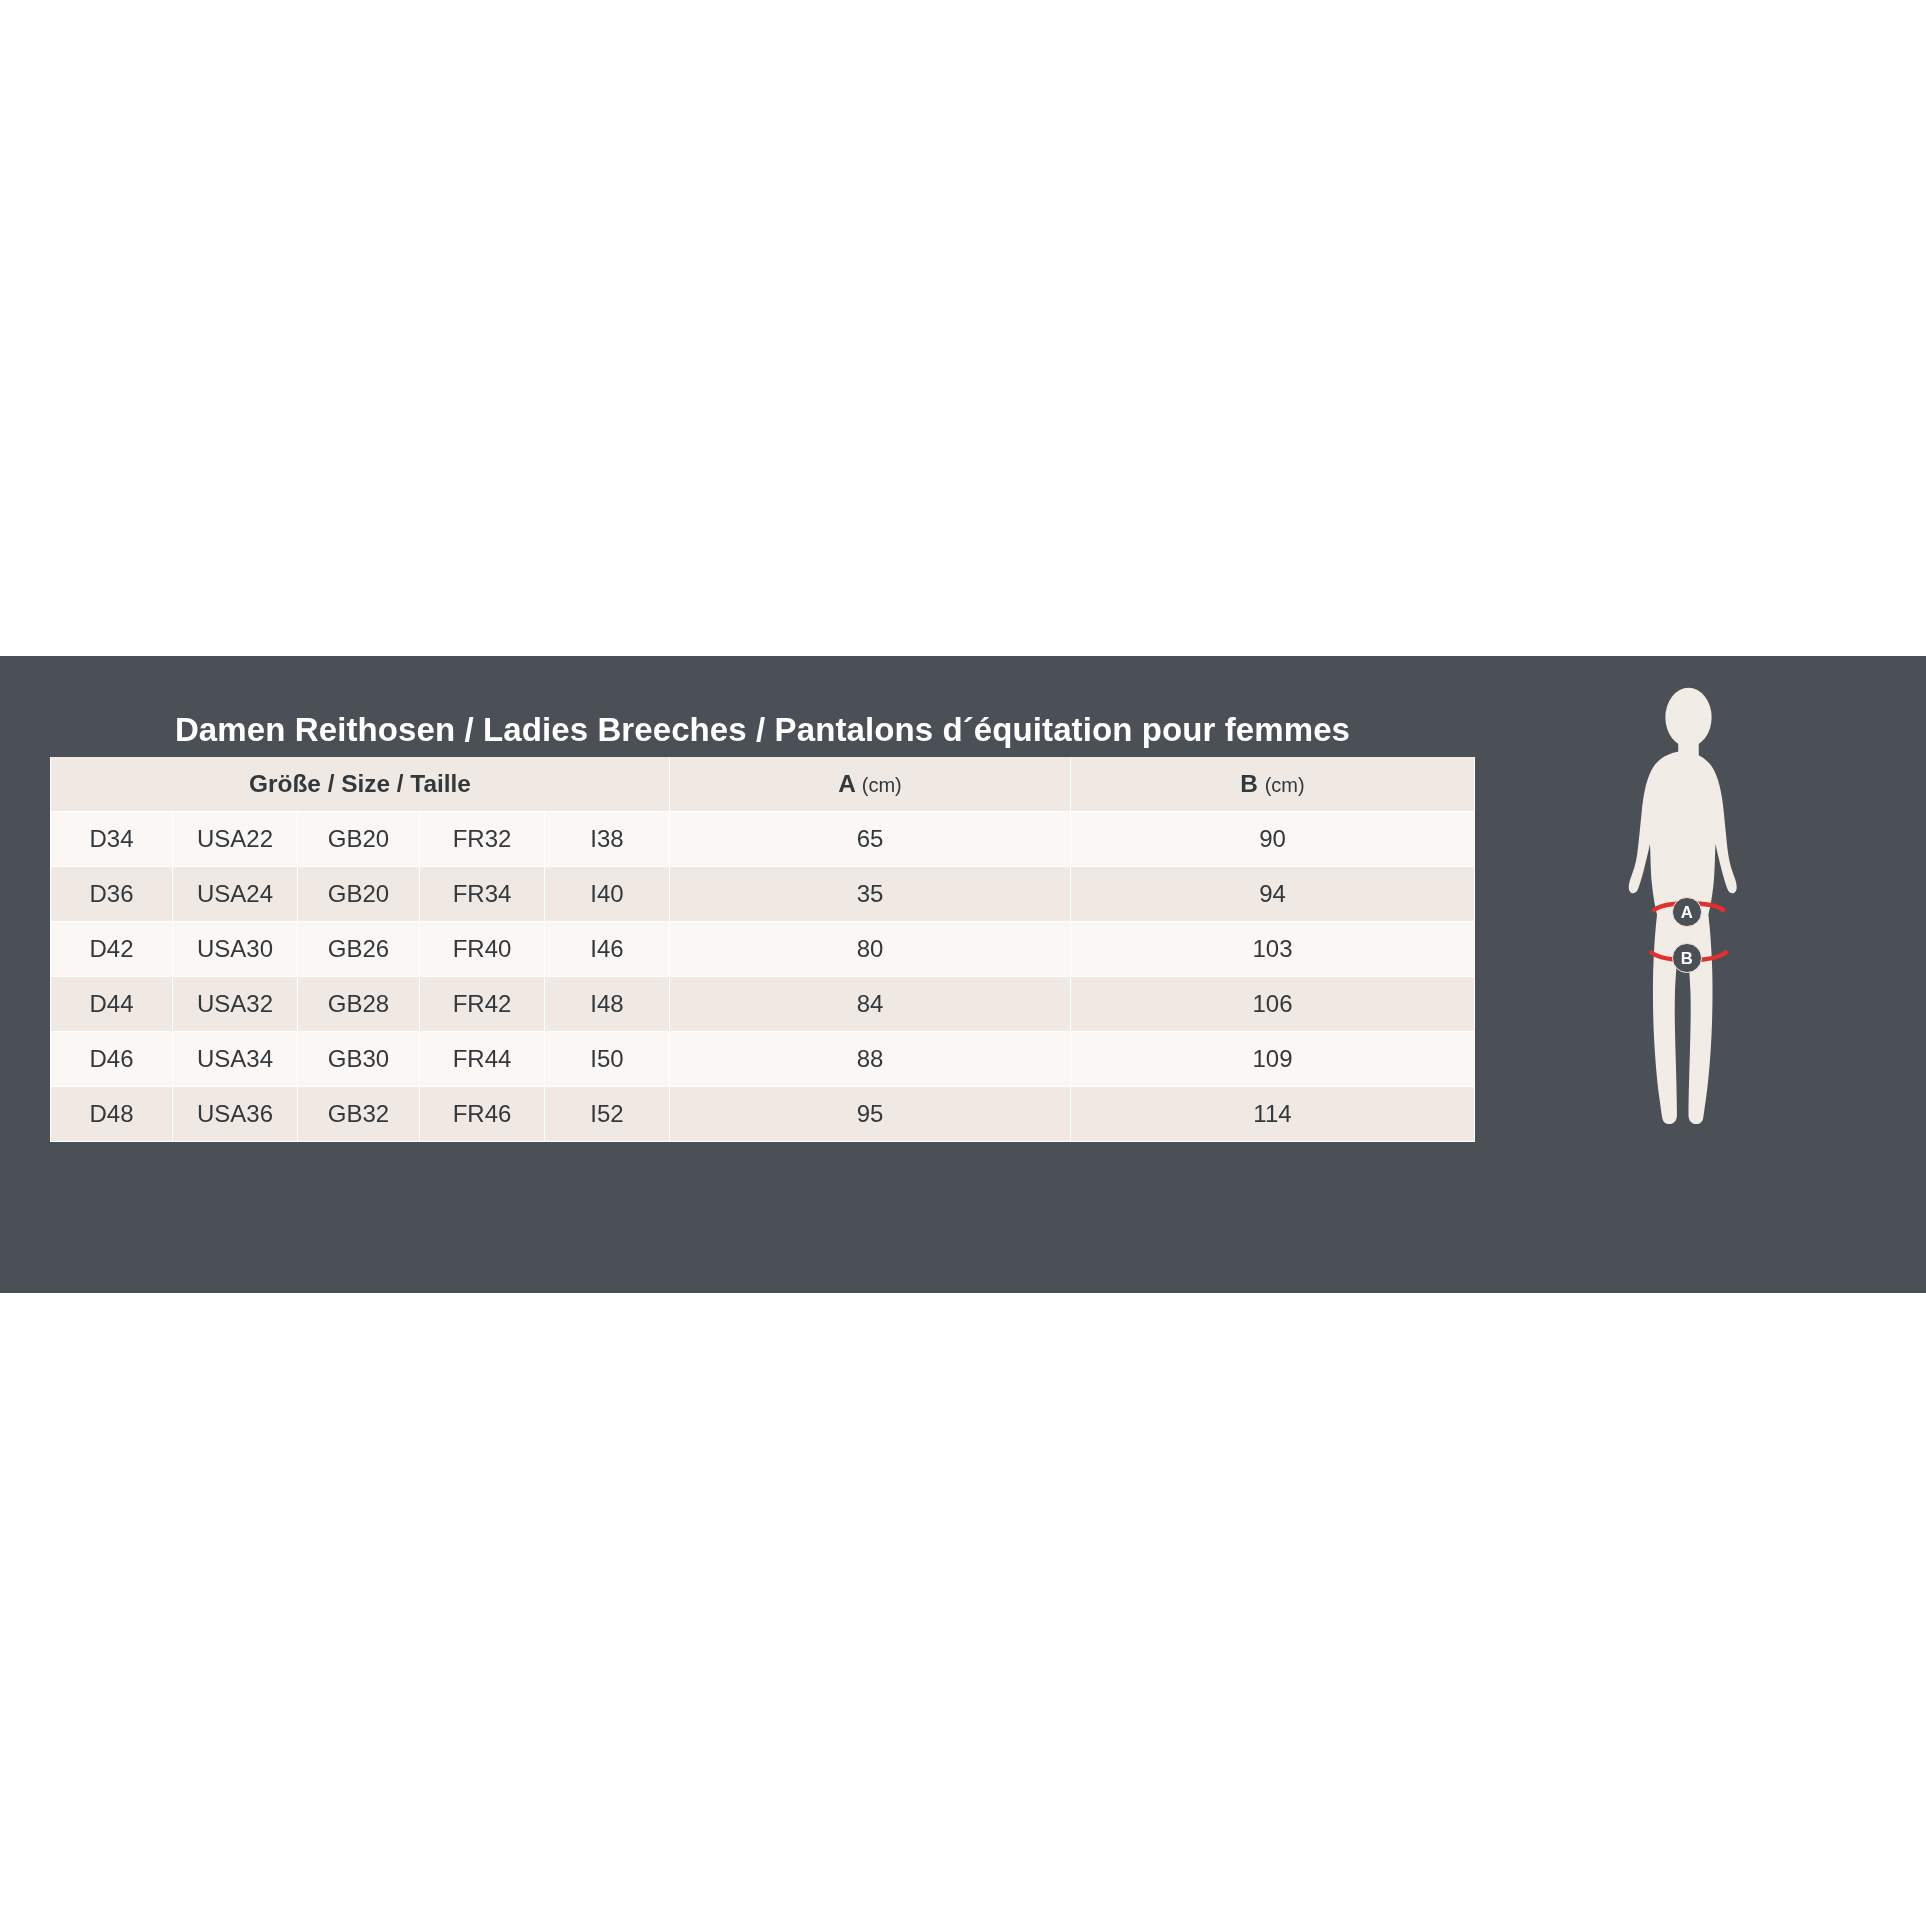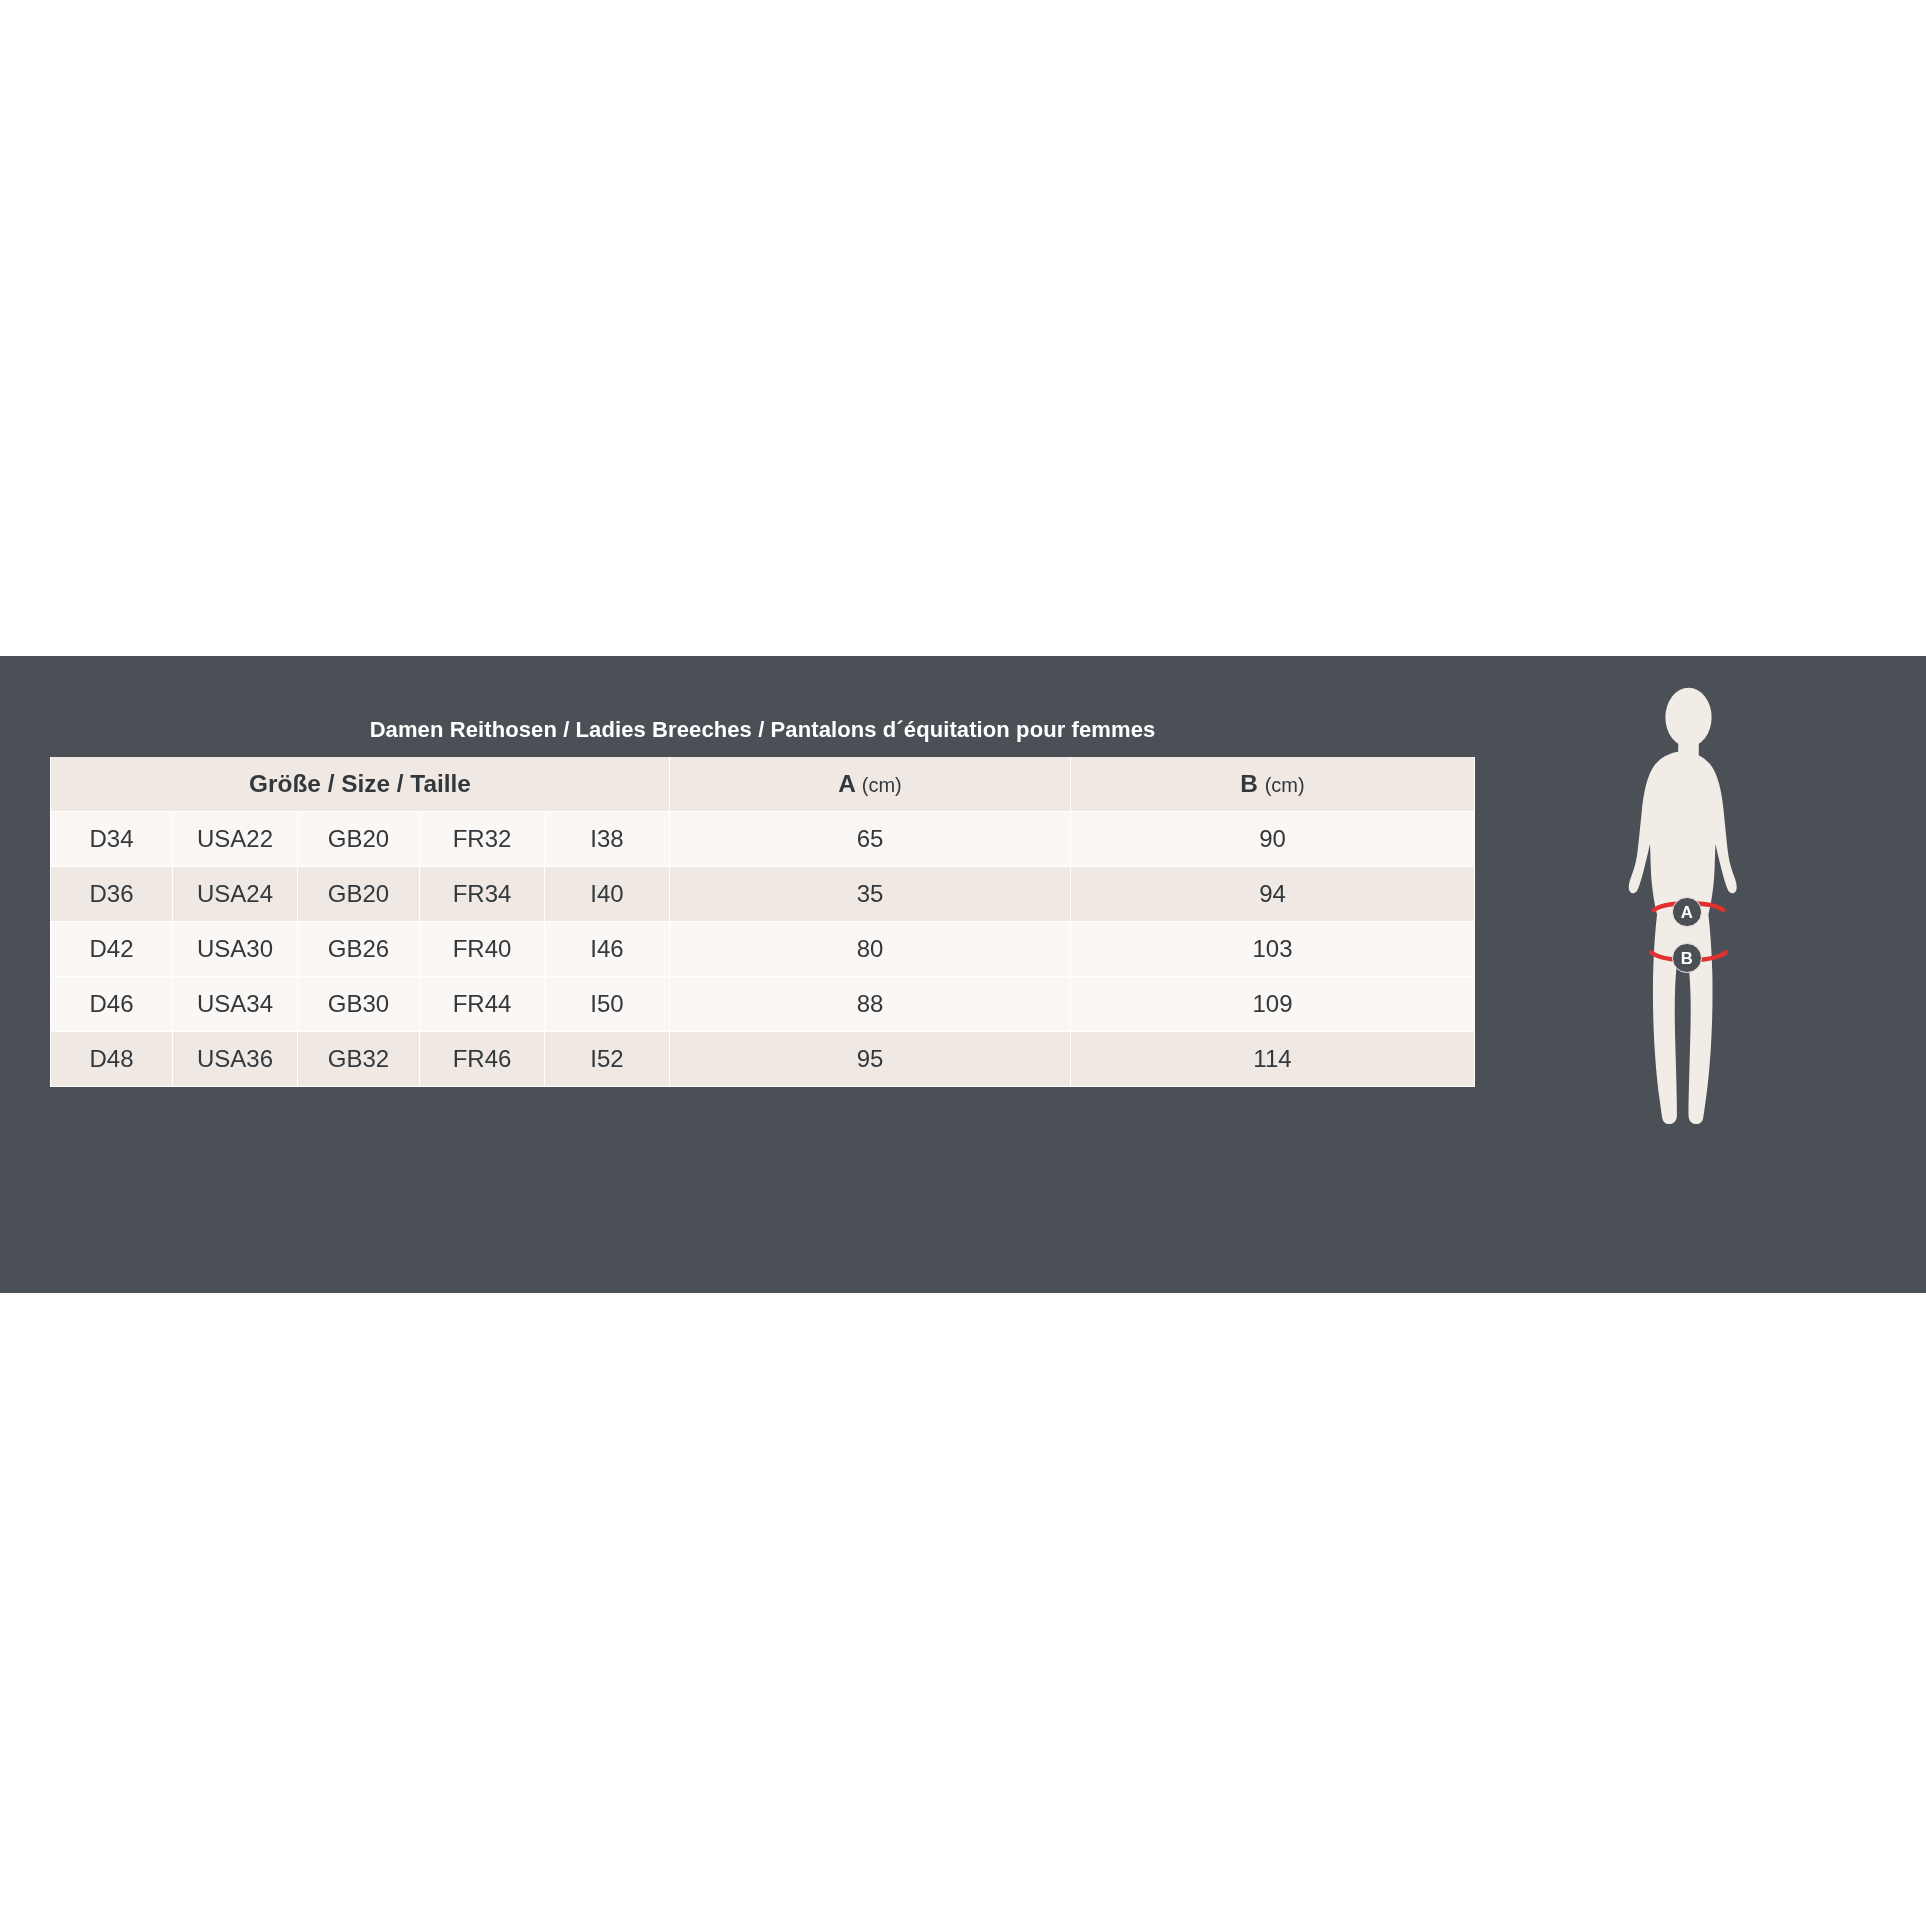--- a/index.html
+++ b/index.html
@@ -46,21 +46,21 @@
     color: #32383c;
     font-size: 24px;
     font-weight: normal;
     padding: 0;
     height: 54px;
     background: #fbf7f4;
   }
   tr.title-row th {
     background: #4a5055;
     color: #ffffff;
-    font-size: 22px;
+    font-size: 33px;
     font-weight: bold;
     height: 53px;
     border: 1.3px solid #4a5055;
     letter-spacing: 0.1px;
   }
   tr.header-row th {
     background: #f0e9e3;
     font-weight: bold;
     font-size: 24.4px;
     height: 54px;
@@ -153,20 +153,29 @@
           <td>94</td>
         </tr>
         <tr>
           <td>D42</td>
           <td>USA30</td>
           <td>GB26</td>
           <td>FR40</td>
           <td>I46</td>
           <td>80</td>
           <td>103</td>
+        </tr>
+        <tr class="alt">
+          <td>D44</td>
+          <td>USA32</td>
+          <td>GB28</td>
+          <td>FR42</td>
+          <td>I48</td>
+          <td>84</td>
+          <td>106</td>
         </tr>
         <tr>
           <td>D46</td>
           <td>USA34</td>
           <td>GB30</td>
           <td>FR44</td>
           <td>I50</td>
           <td>88</td>
           <td>109</td>
         </tr>

